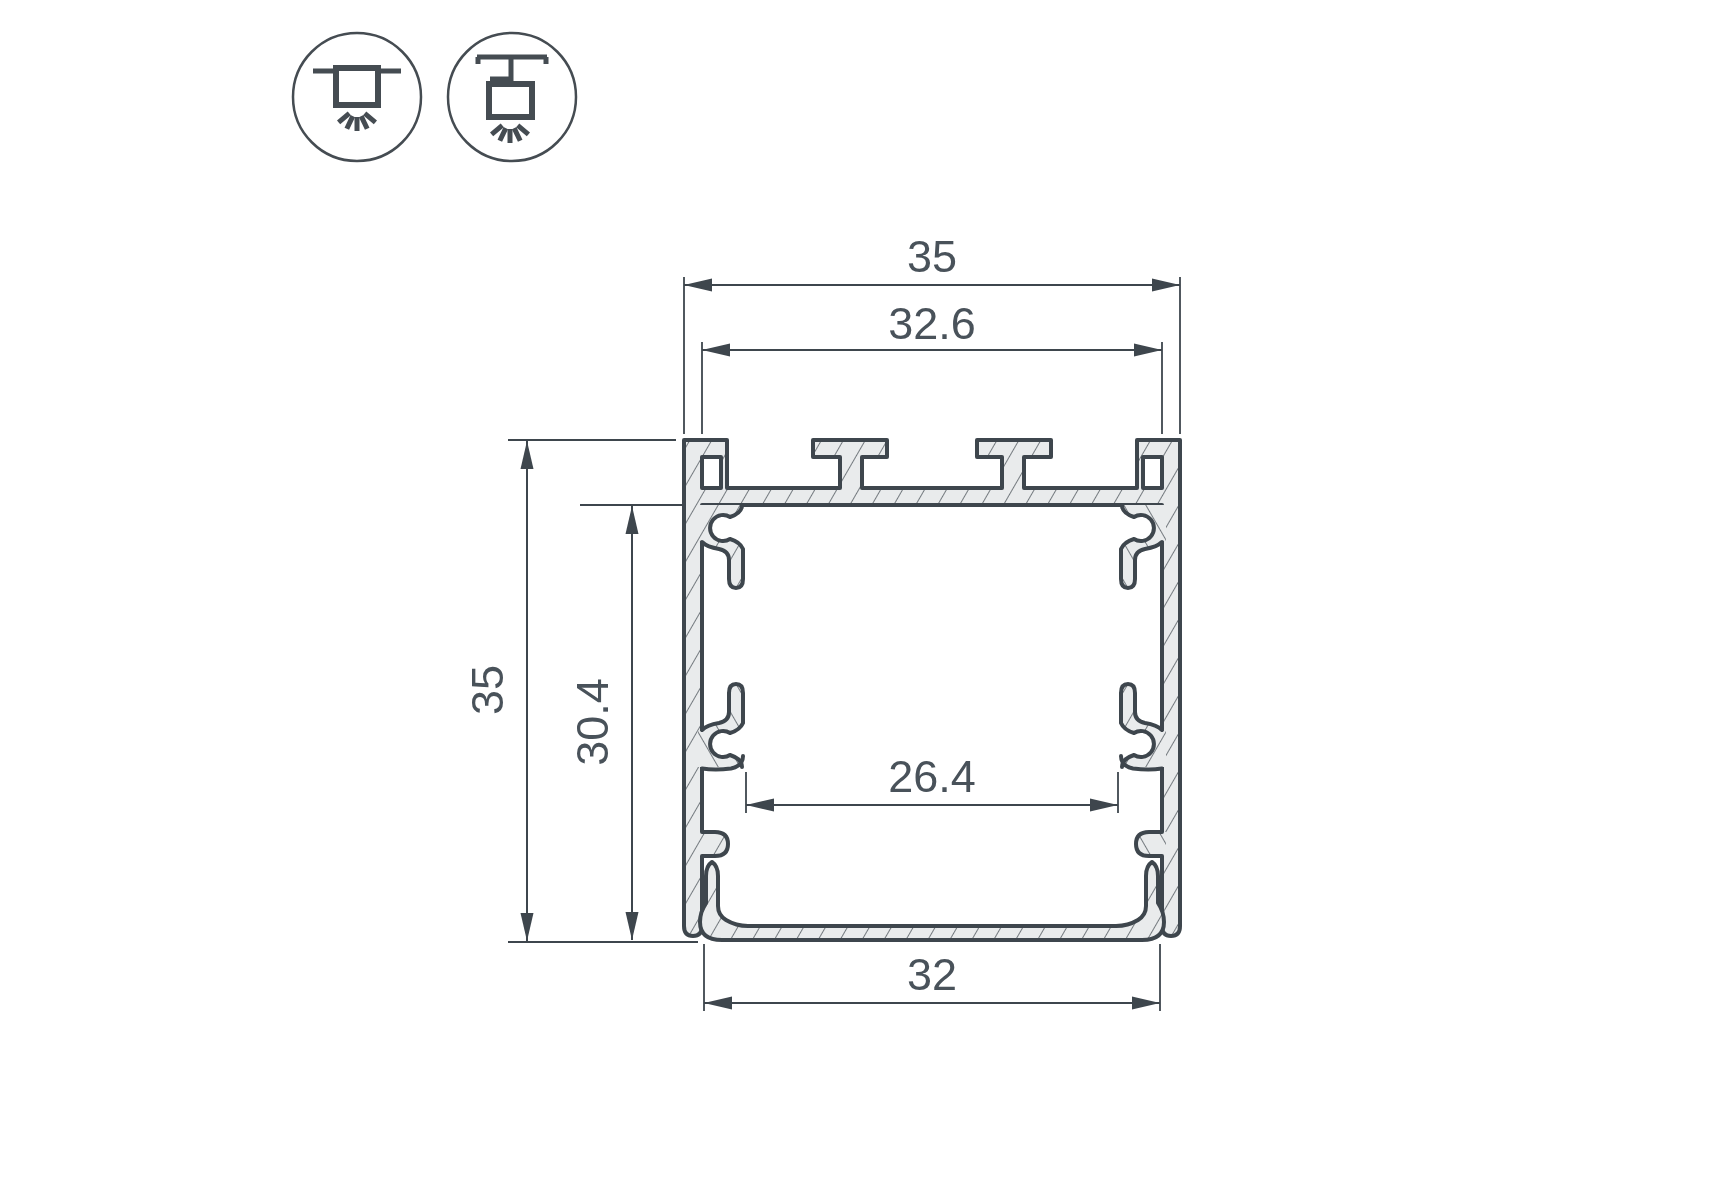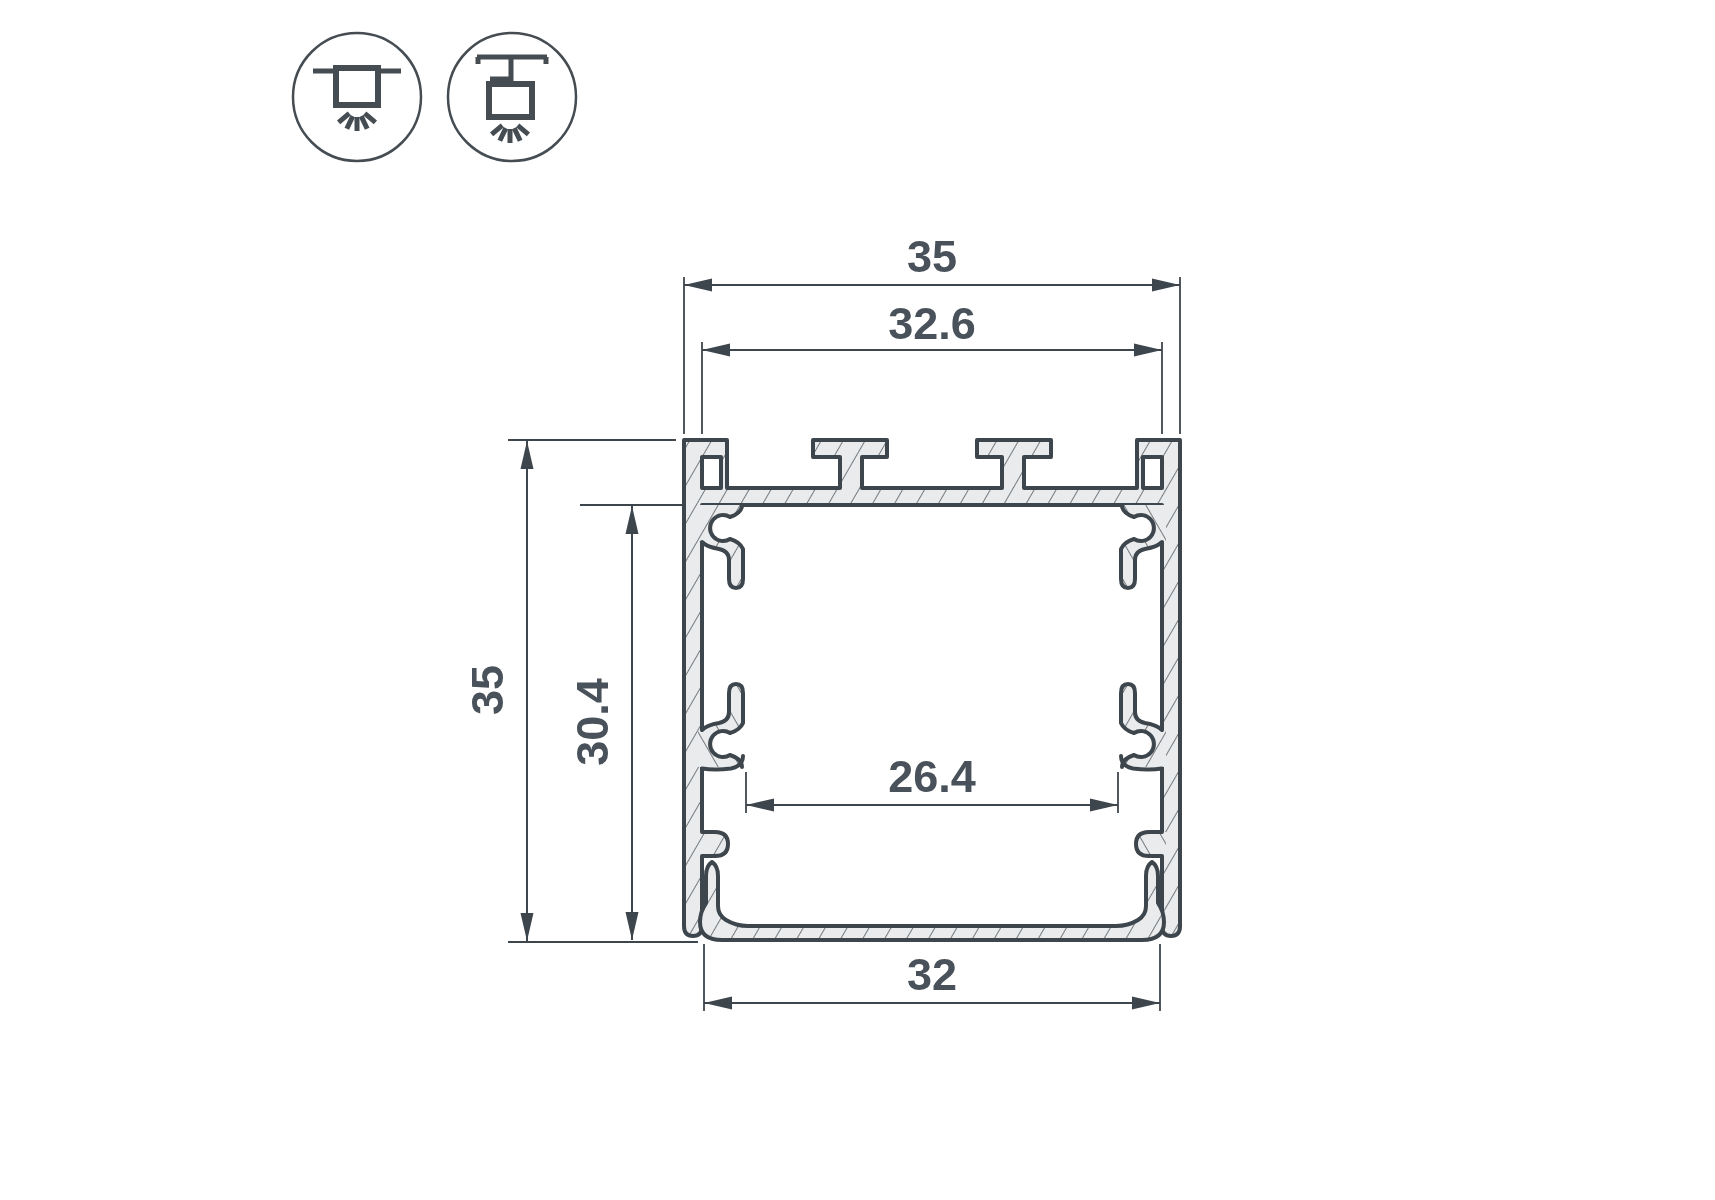--- a/index.html
+++ b/index.html
@@ -1,16 +1,16 @@
 <!DOCTYPE html>
 <html><head>
 <meta charset="utf-8">
 <style>
   html,body{margin:0;padding:0;background:#ffffff;}
-  .stage{width:1715px;height:1200px;background:#ffffff;position:relative;overflow:hidden;font-weight:bold;}
+  .stage{width:1715px;height:1200px;background:#ffffff;position:relative;overflow:hidden;}
   svg{display:block;}
   text{
     font-family:"Liberation Sans", sans-serif;
     font-size:45px;
     fill:#49525a;
   }
   .outline{fill:url(#hatch);stroke:#3e464d;stroke-width:4;stroke-linejoin:round;stroke-linecap:round;}
   .solidfill{fill:url(#hatch);stroke:none;}
   .edge{fill:none;stroke:#3e464d;stroke-width:4;stroke-linejoin:round;stroke-linecap:round;}
   .dim{stroke:#3e464d;stroke-width:2;fill:none;}

